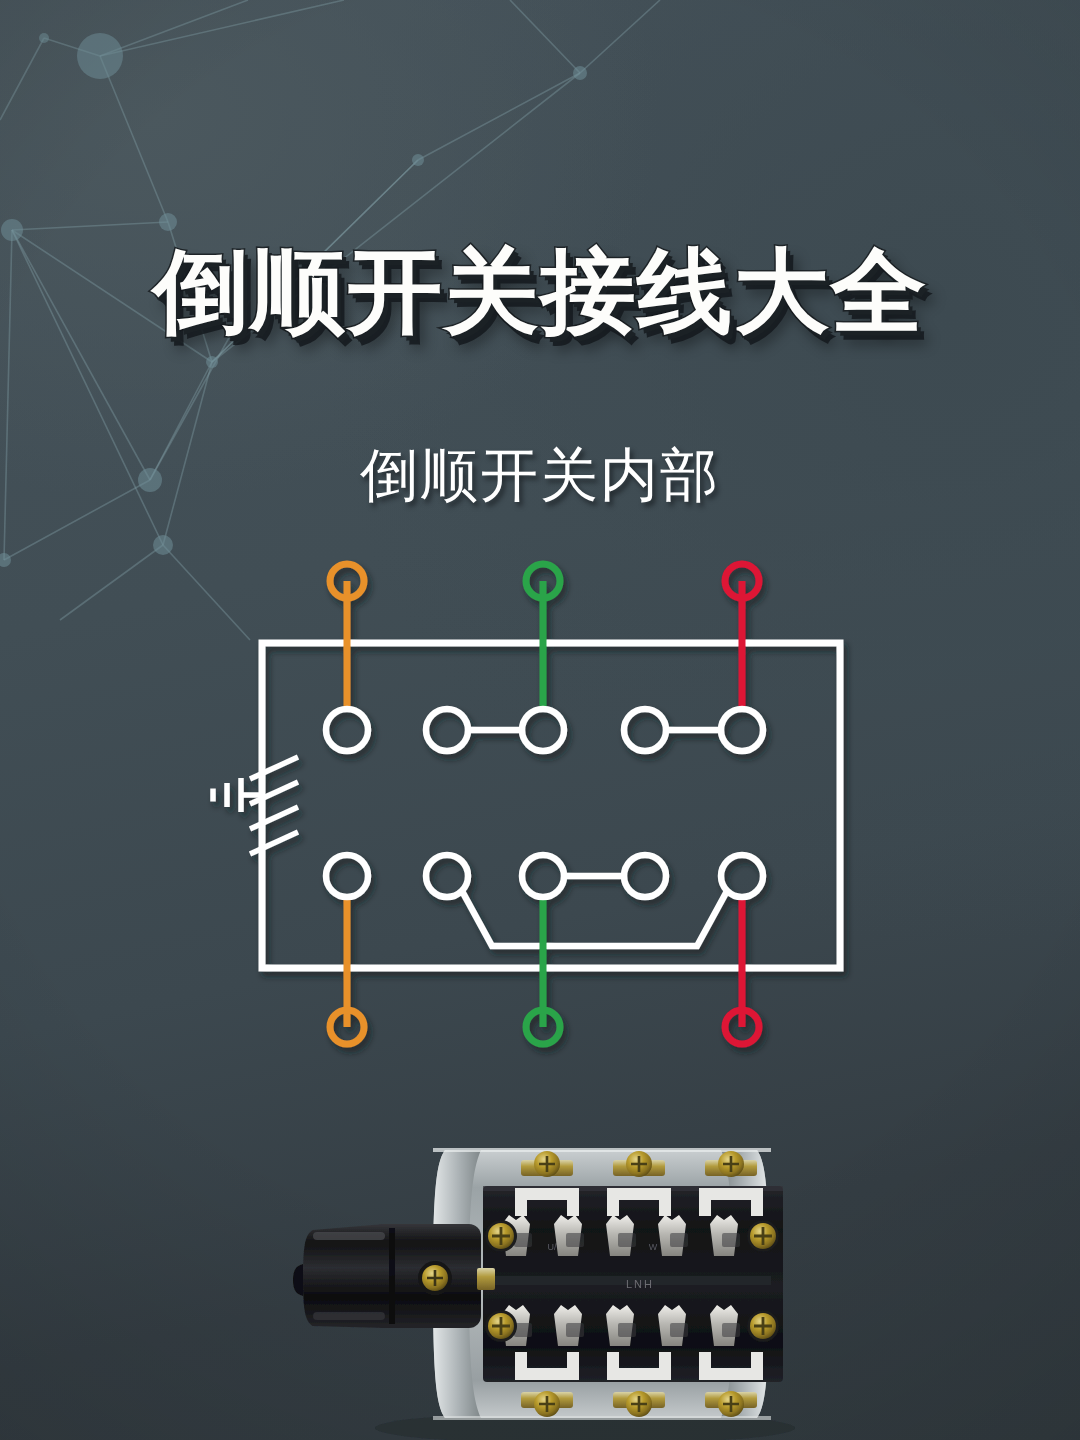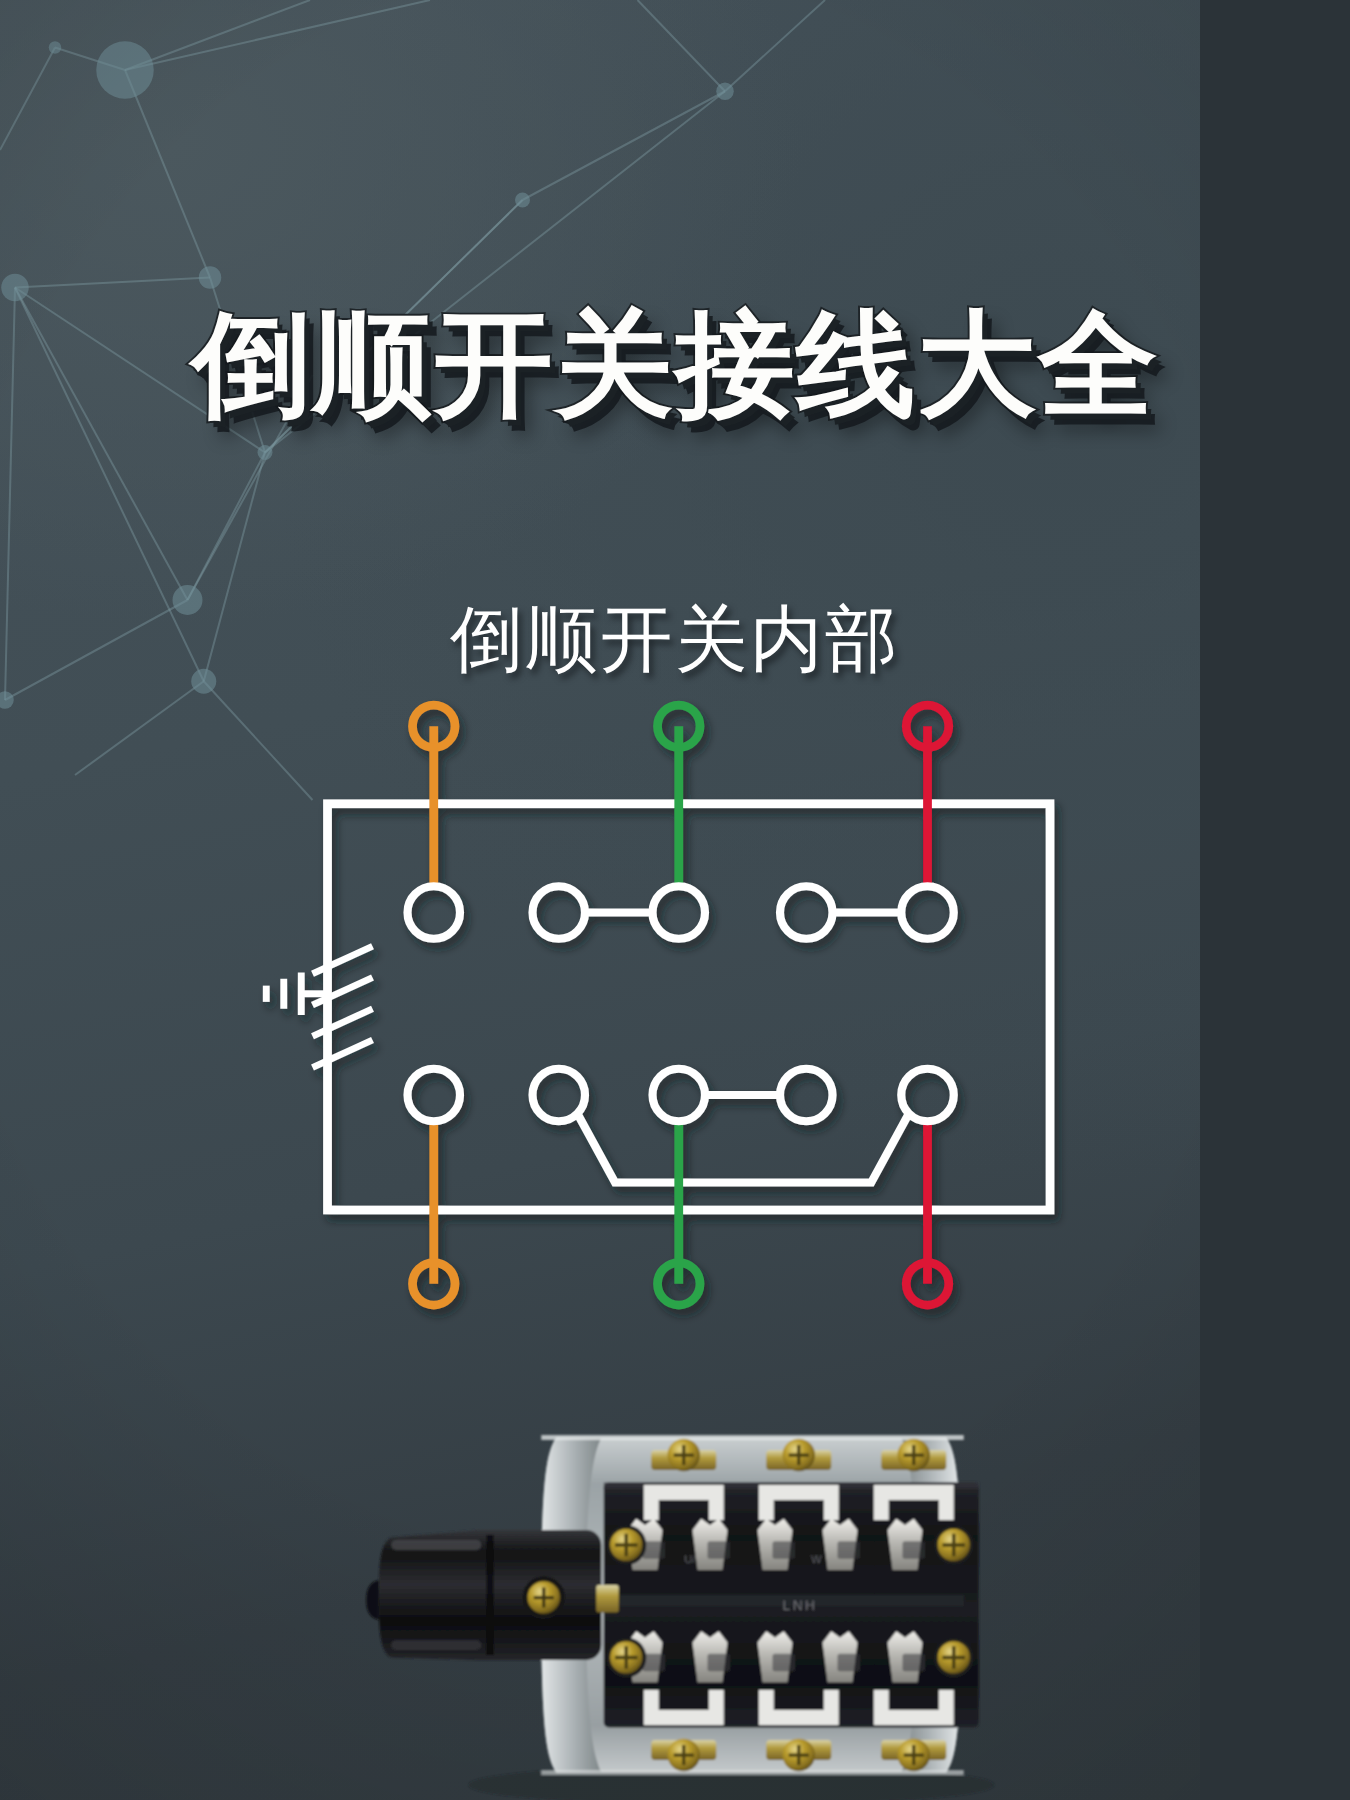--- a/index.html
+++ b/index.html
@@ -2,21 +2,21 @@
 <html><head>
 <meta charset="utf-8">
 <style>
   html,body{margin:0;padding:0;background:#2b3338;}
   body{
     font-family:"Liberation Sans","DejaVu Sans",sans-serif;
     -webkit-font-smoothing:antialiased;
   }
   #page{
     position:relative;
-    width:960px;height:1440px;
+    width:1080px;height:1440px;
     overflow:hidden;
     background:#0c4a6e;
   }
   
   .bg-base{
     position:absolute;inset:0;
     background:
       radial-gradient(ellipse 820px 620px at 14% 8%,  #4b585e 0%, rgba(75,88,94,0) 62%),
       radial-gradient(ellipse 900px 900px at 88% 22%, #3d4a51 0%, rgba(61,74,81,0) 70%),
       linear-gradient(168deg,#45525a 0%,#414e55 38%,#3c484f 62%,#343d43 82%,#323b40 100%);
@@ -53,21 +53,20 @@
     position:absolute;left:0;top:437px;width:1080px;text-align:center;
   }
   .subtitle{
     display:inline-block;
     font-family:"DejaVu Sans","Liberation Sans",sans-serif;
     font-size:58px;
     font-weight:500;
     color:#ffffff;
     letter-spacing:2px;
     text-shadow:3px 4px 5px rgba(14,18,21,.62);
-    margin-top:36px;
   }
 
   
   .schematic{position:absolute;left:0;top:0;width:1080px;height:1440px;}
 
   
   .photo{
     position:absolute;
     left:285px;top:1128px;
     width:560px;height:312px;

